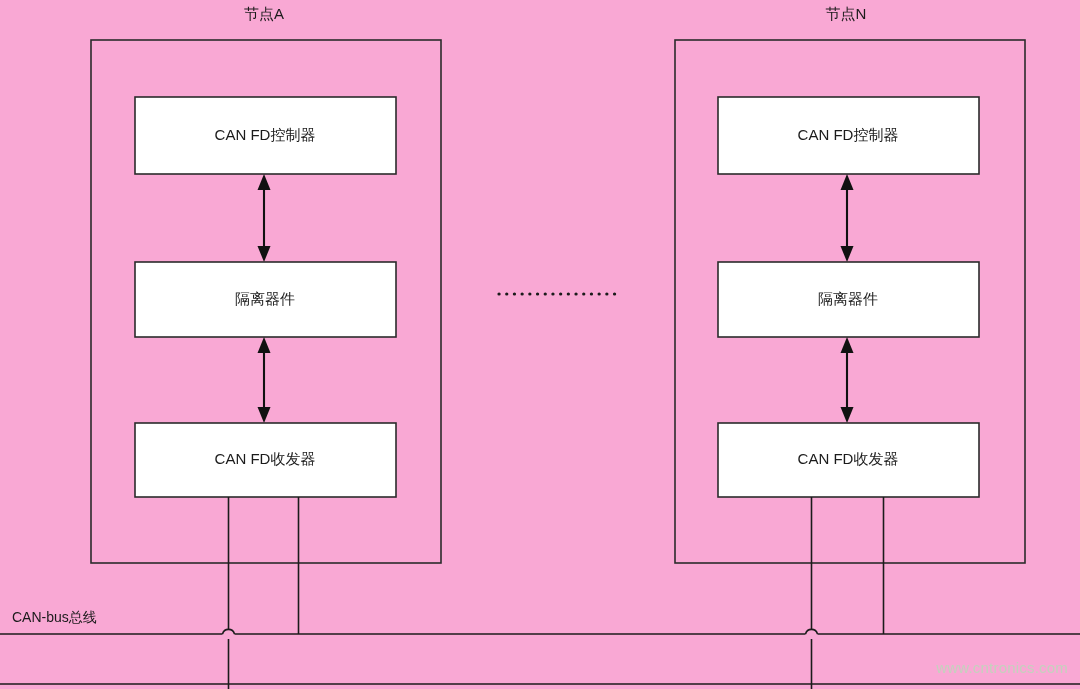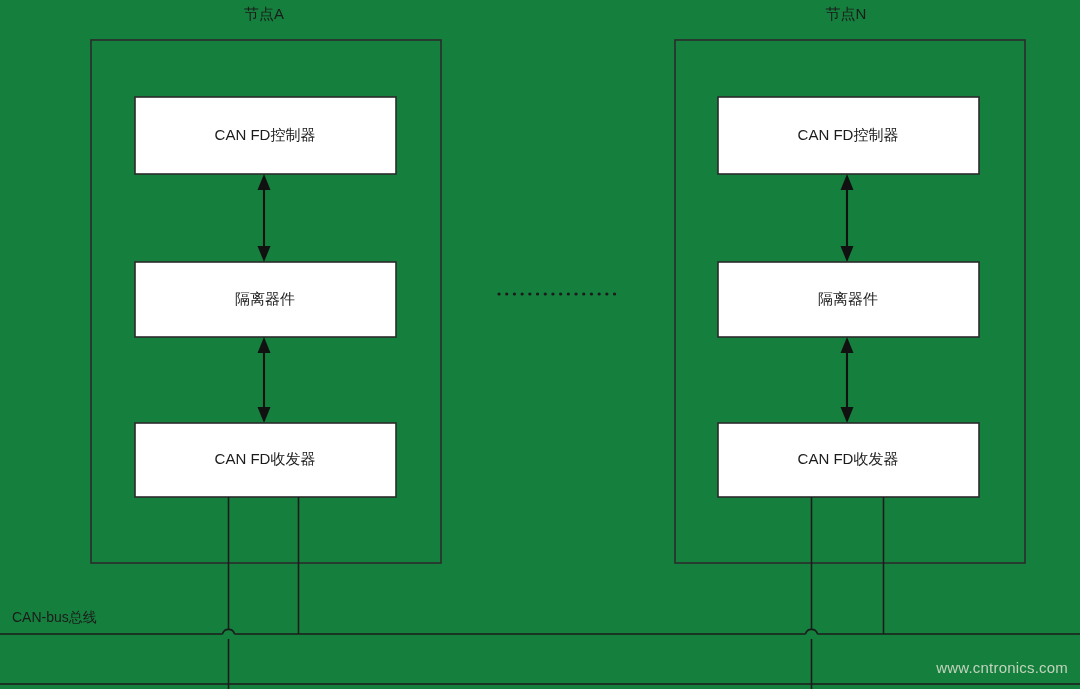--- a/index.html
+++ b/index.html
@@ -8,21 +8,21 @@
     padding: 0;
     background: #ffffff;
   }
   body {
     font-family: "Liberation Sans", "DejaVu Sans", sans-serif;
   }
   #stage {
     position: relative;
     width: 1080px;
     height: 689px;
-    background: #15803d;
+    background: #f9a8d4;
     overflow: hidden;
   }
   #diagram-svg {
     position: absolute;
     left: 0;
     top: 0;
     width: 1080px;
     height: 689px;
     display: block;
   }

